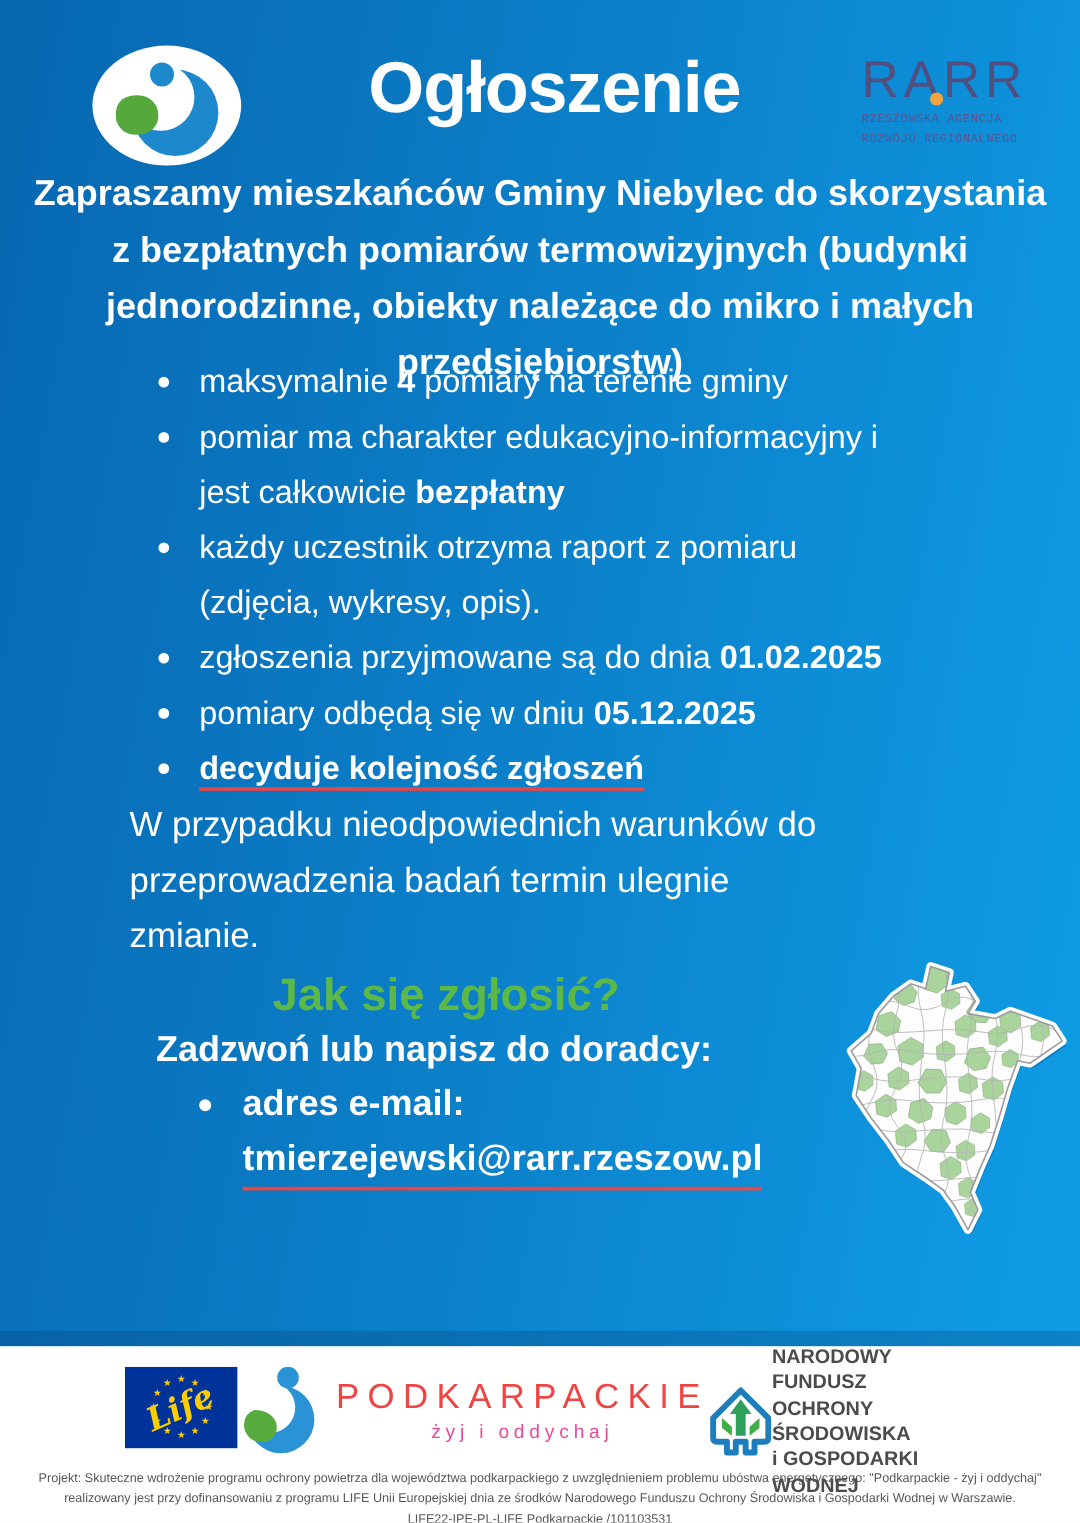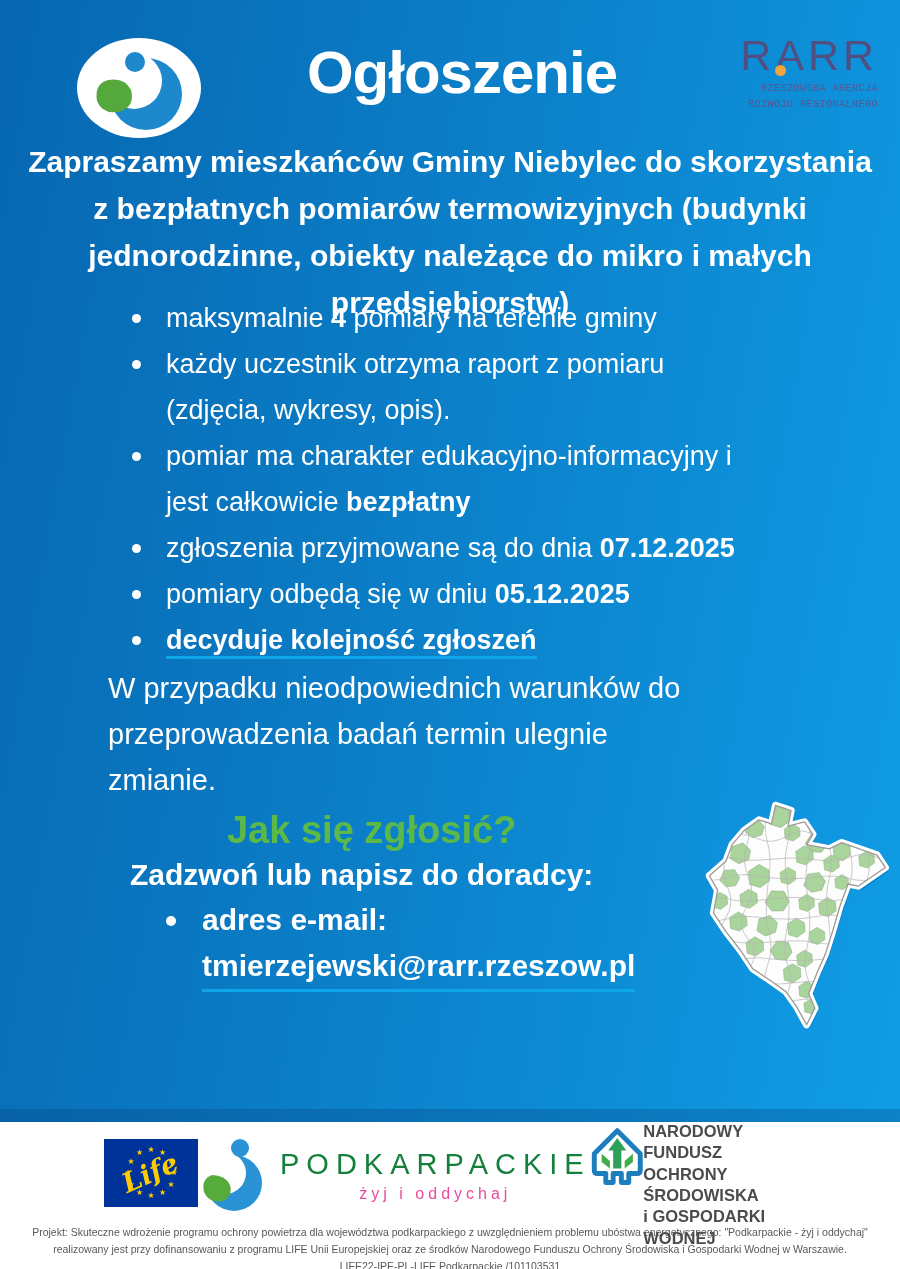--- a/index.html
+++ b/index.html
@@ -17,21 +17,21 @@
     position:absolute; left:0; bottom:0; width:100%; height:13px;
     background:rgba(6,62,118,0.28);
   }
   
   .top-logo { position:absolute; left:74px; top:36px; }
   .page-title {
     position:absolute; left:12px; top:38px; width:100%;
     text-align:center; color:#ffffff; font-weight:bold;
     font-size:60px; letter-spacing:-1px;
   }
-  .rarr { position:absolute; right:22px; top:34px; width:160px; text-align:right; }
+  .rarr { position:absolute; right:22px; top:46px; width:160px; text-align:left; }
   .rarr-word {
     position:relative; color:#514e80; font-size:43px; font-weight:400;
     letter-spacing:4px; line-height:1.0; font-family:"Liberation Sans",sans-serif;
   }
   .rarr-dot {
     position:absolute; left:57px; top:31px; width:11px; height:11px;
     border-radius:50%; background:#f2a33c;
   }
   .rarr-sub {
     color:#5a5590; font-family:"Liberation Mono",monospace;
@@ -47,21 +47,21 @@
   .content { position:absolute; top:295px; left:0; width:728px; color:#fff; }
   ul.bullets { list-style:none; margin:0 0 0 130px; width:640px; }
   ul.bullets li {
     position:relative; padding-left:36px; font-size:27px; line-height:46px;
   }
   ul.bullets li::before {
     content:""; position:absolute; left:2px; top:19px; width:9px; height:9px;
     border-radius:50%; background:#ffffff;
   }
   .b { font-weight:bold; }
-  .u { border-bottom:3px solid #0ea5e9; padding-bottom:1px; }
+  .u { border-bottom:3px solid #ef4444; padding-bottom:1px; }
   .note {
     margin:2px 0 0 108px; width:600px; font-size:29px; line-height:46px;
   }
   
   .contact-row { display:flex; margin:4px 0 0 0; padding:0 14px 0 108px;gap:35px; }
   .contact-col { flex:1 1 auto; }
   .signup-heading {
     text-align:center; color:#5cb947; font-weight:bold; font-size:38px;
     margin:2px 0 6px 0;
   }
@@ -82,23 +82,23 @@
   .footer {
     position:absolute; left:0; top:1122px; width:900px; height:147px;
     background:#ffffff;
   }
   .logos {
     display:flex; align-items:center; justify-content:space-between;
     padding:14px 78px 0 104px; height:92px;
   }
   .pk-logo { display:flex; align-items:center; gap:16px; }
   .pk-text { text-align:center; }
-  .pk-name { color:#15803d; font-size:29px; letter-spacing:7px; font-weight:400; }
+  .pk-name { color:#ef4444; font-size:29px; letter-spacing:7px; font-weight:400; }
   .pk-tag { color:#ec4899; font-size:16px; letter-spacing:4px; margin-top:4px; }
-  .nfos-logo { display:flex; align-items:flex-start; gap:0;margin-top:20px; }
+  .nfos-logo { display:flex; align-items:center; gap:0;margin-top:20px; }
   .nfos-text { color:#4b4b4d; font-weight:bold; font-size:16.5px; line-height:1.3; }
   .fine-print {
     margin-top:10px; text-align:center; color:#58585a; font-size:10.5px;
     line-height:1.6;
   }
 </style>
 </head>
 <body>
 
 <div class="poster">
@@ -127,23 +127,23 @@
       <div>RZESZOWSKA AGENCJA</div>
       <div>ROZWOJU REGIONALNEGO</div>
     </div>
   </div>
 
   <div class="intro">Zapraszamy mieszkańców Gminy Niebylec do skorzystania z bezpłatnych pomiarów termowizyjnych (budynki jednorodzinne, obiekty należące do mikro i małych przedsiębiorstw)</div>
 
   <div class="content">
     <ul class="bullets">
       <li><span>maksymalnie </span><span class="b">4</span><span> pomiary na terenie gminy</span></li>
+      <li><span>pomiar ma charakter edukacyjno-informacyjny i jest całkowicie </span><span class="b">bezpłatny</span><span></span></li>
       <li><span>każdy uczestnik otrzyma raport z pomiaru (zdjęcia, wykresy, opis).</span><span class="b"></span><span></span></li>
-      <li><span>pomiar ma charakter edukacyjno-informacyjny i jest całkowicie </span><span class="b">bezpłatny</span><span></span></li>
-      <li><span>zgłoszenia przyjmowane są do dnia </span><span class="b">07.12.2025</span><span></span></li>
+      <li><span>zgłoszenia przyjmowane są do dnia </span><span class="b">01.02.2025</span><span></span></li>
       <li><span>pomiary odbędą się w dniu </span><span class="b">05.12.2025</span><span></span></li>
       <li><span></span><span class="b u">decyduje kolejność zgłoszeń</span><span></span></li>
     </ul>
 
     <p class="note">W przypadku nieodpowiednich warunków do przeprowadzenia badań termin ulegnie zmianie.</p>
 
     <div class="contact-row">
       <div class="contact-col">
         <div class="signup-heading">Jak się zgłosić?</div>
         <div class="contact-cta">Zadzwoń lub napisz do doradcy:</div>
@@ -272,17 +272,17 @@
         <div class="nfos-text">
           <div>NARODOWY FUNDUSZ</div>
           <div>OCHRONY ŚRODOWISKA</div>
           <div>i GOSPODARKI WODNEJ</div>
         </div>
       </div>
     </div>
 
     <div class="fine-print">
       <div>Projekt: Skuteczne wdrożenie programu ochrony powietrza dla województwa podkarpackiego z uwzględnieniem problemu ubóstwa energetycznego: "Podkarpackie - żyj i oddychaj"</div>
-      <div>realizowany jest przy dofinansowaniu z programu LIFE Unii Europejskiej oraz ze środków Narodowego Funduszu Ochrony Środowiska i Gospodarki Wodnej w Warszawie.</div>
+      <div>realizowany jest przy dofinansowaniu z programu LIFE Unii Europejskiej dnia ze środków Narodowego Funduszu Ochrony Środowiska i Gospodarki Wodnej w Warszawie.</div>
       <div>LIFE22-IPE-PL-LIFE Podkarpackie /101103531</div>
     </div>
   </div>
 </div>
 
 </body></html>

